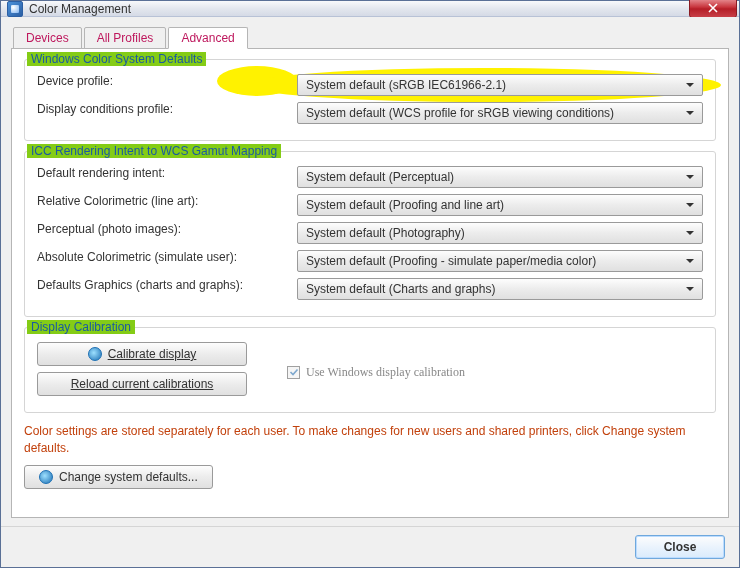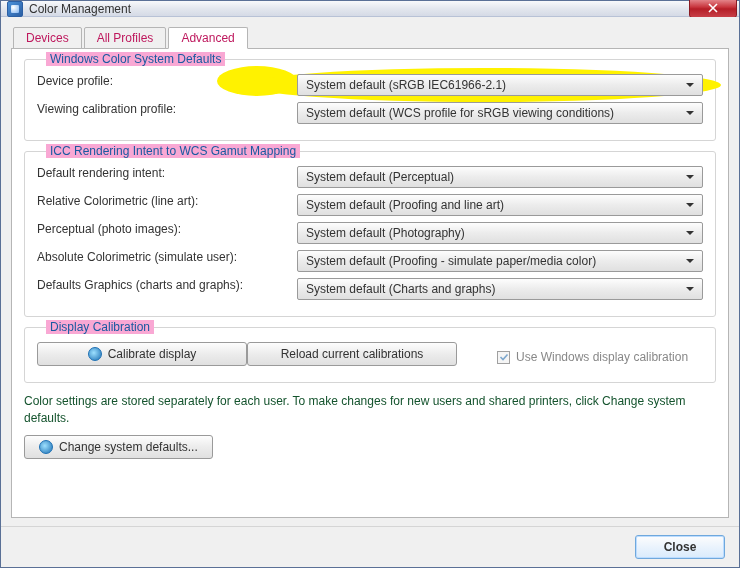--- a/index.html
+++ b/index.html
@@ -99,22 +99,22 @@
   }
   .group {
     border: 1px solid #d5d5d5;
     border-radius: 3px;
     padding: 14px 12px 10px 12px;
     margin-bottom: 10px;
     position: relative;
   }
   .group-title {
     position: absolute;
-    top: -8px; left: 21px;
-    background: #f9a8d4;
+    top: -8px; left: 2px;
+    background: #84cc16;
     padding: 0 4px;
     color: #1a5aa0;
     font-size: 12px;
   }
   .row {
     display: flex;
     align-items: flex-start;
     margin-bottom: 6px;
     position: relative;
   }
@@ -162,20 +162,21 @@
     right: 8px; top: 50%;
     transform: translateY(-2px);
     border-left: 4px solid transparent;
     border-right: 4px solid transparent;
     border-top: 4px solid #333;
   }
   .checkbox-row {
     display: flex;
     align-items: center;
     color: #888;
+    font-family: Liberation Serif, serif;
   }
   .checkbox {
     width: 13px; height: 13px;
     border: 1px solid #a0a0a0;
     background: #f5f5f5;
     margin-right: 6px;
     display: flex;
     align-items: center;
     justify-content: center;
   }
@@ -196,21 +197,21 @@
     width: 14px; height: 14px;
     margin-right: 6px;
     border-radius: 50%;
     background: radial-gradient(circle at 40% 40%, #9de0ff, #1c6fb3);
     border: 1px solid #1c6fb3;
   }
   .calib-group .btn { width: 210px; margin-bottom: 6px; }
   .calib-row { display: flex; align-items: center; gap: 40px; }
   .note {
     font-size: 12px;
-    color: #14532d;
+    color: #c2410c;
     margin: 8px 0 8px 0;
     line-height: 1.4;
   }
   .footer {
     display: flex;
     justify-content: flex-end;
     padding: 8px 14px 8px 14px;
     background: #f0f0f0;
     border-top: 1px solid #d5d5d5;
     font-weight: bold;
@@ -256,21 +257,21 @@
           <div class="highlight-wrap">
             <div class="highlight-left"></div>
             <div class="highlight"></div>
             <div class="dropdown">
               <span>System default (sRGB IEC61966-2.1)</span>
             </div>
           </div>
         </div>
 
         <div class="row">
-          <span class="row-label">Viewing calibration profile:</span>
+          <span class="row-label">Display conditions profile:</span>
           <div class="dropdown">
             <span>System default (WCS profile for sRGB viewing conditions)</span>
           </div>
         </div>
       </div>
 
       
       <div class="group">
         <span class="group-title">ICC Rendering Intent to WCS Gamut Mapping</span>
 
@@ -304,21 +305,21 @@
             <span>System default (Charts and graphs)</span>
           </div>
         </div>
       </div>
 
       
       <div class="group calib-group">
         <span class="group-title">Display Calibration</span>
 
         <div class="calib-row">
-          <div style="display:flex;flex-direction:row;">
+          <div style="display:flex;flex-direction:column;text-decoration:underline;">
             <div class="btn">
               <span class="btn-icon"></span>
               <span>Calibrate display</span>
             </div>
             <div class="btn">
               <span>Reload current calibrations</span>
             </div>
           </div>
           <div class="checkbox-row">
             <span class="checkbox">

